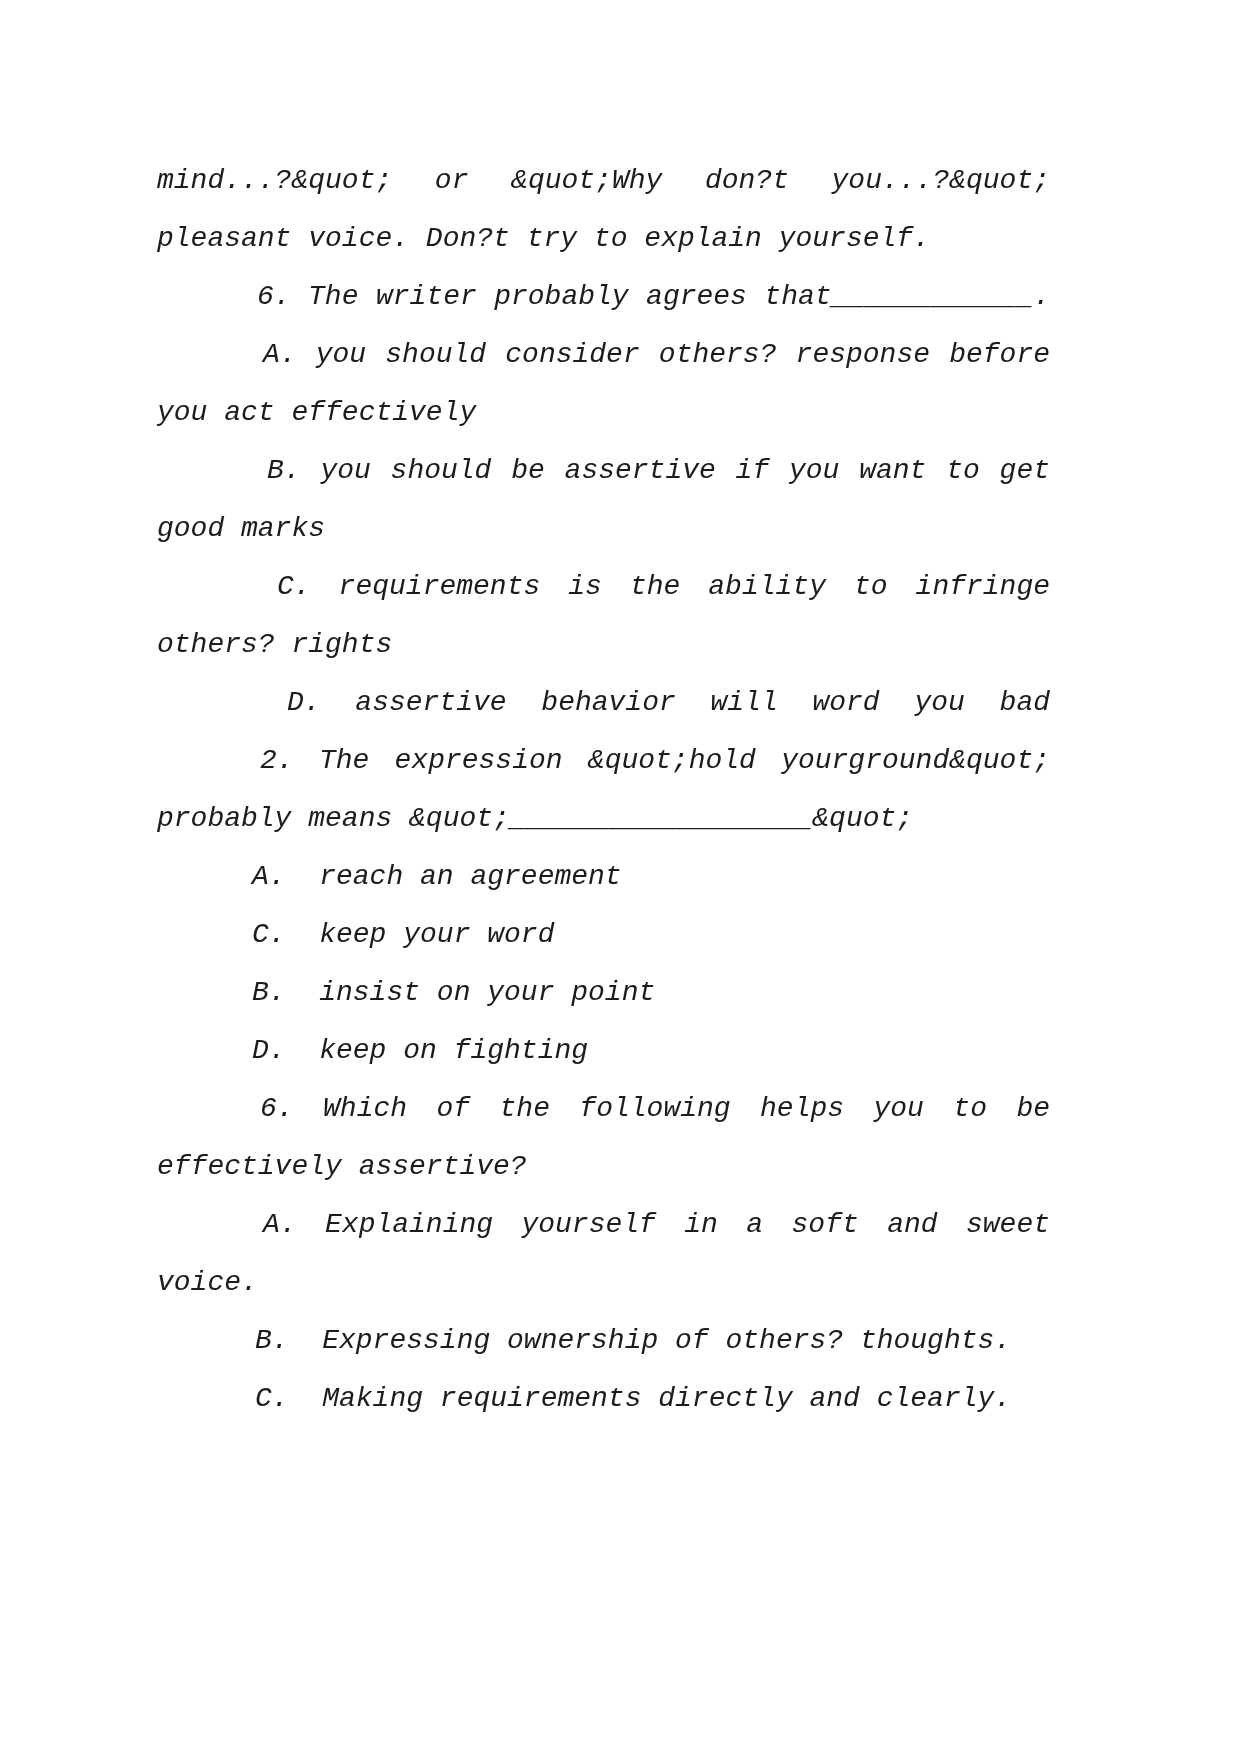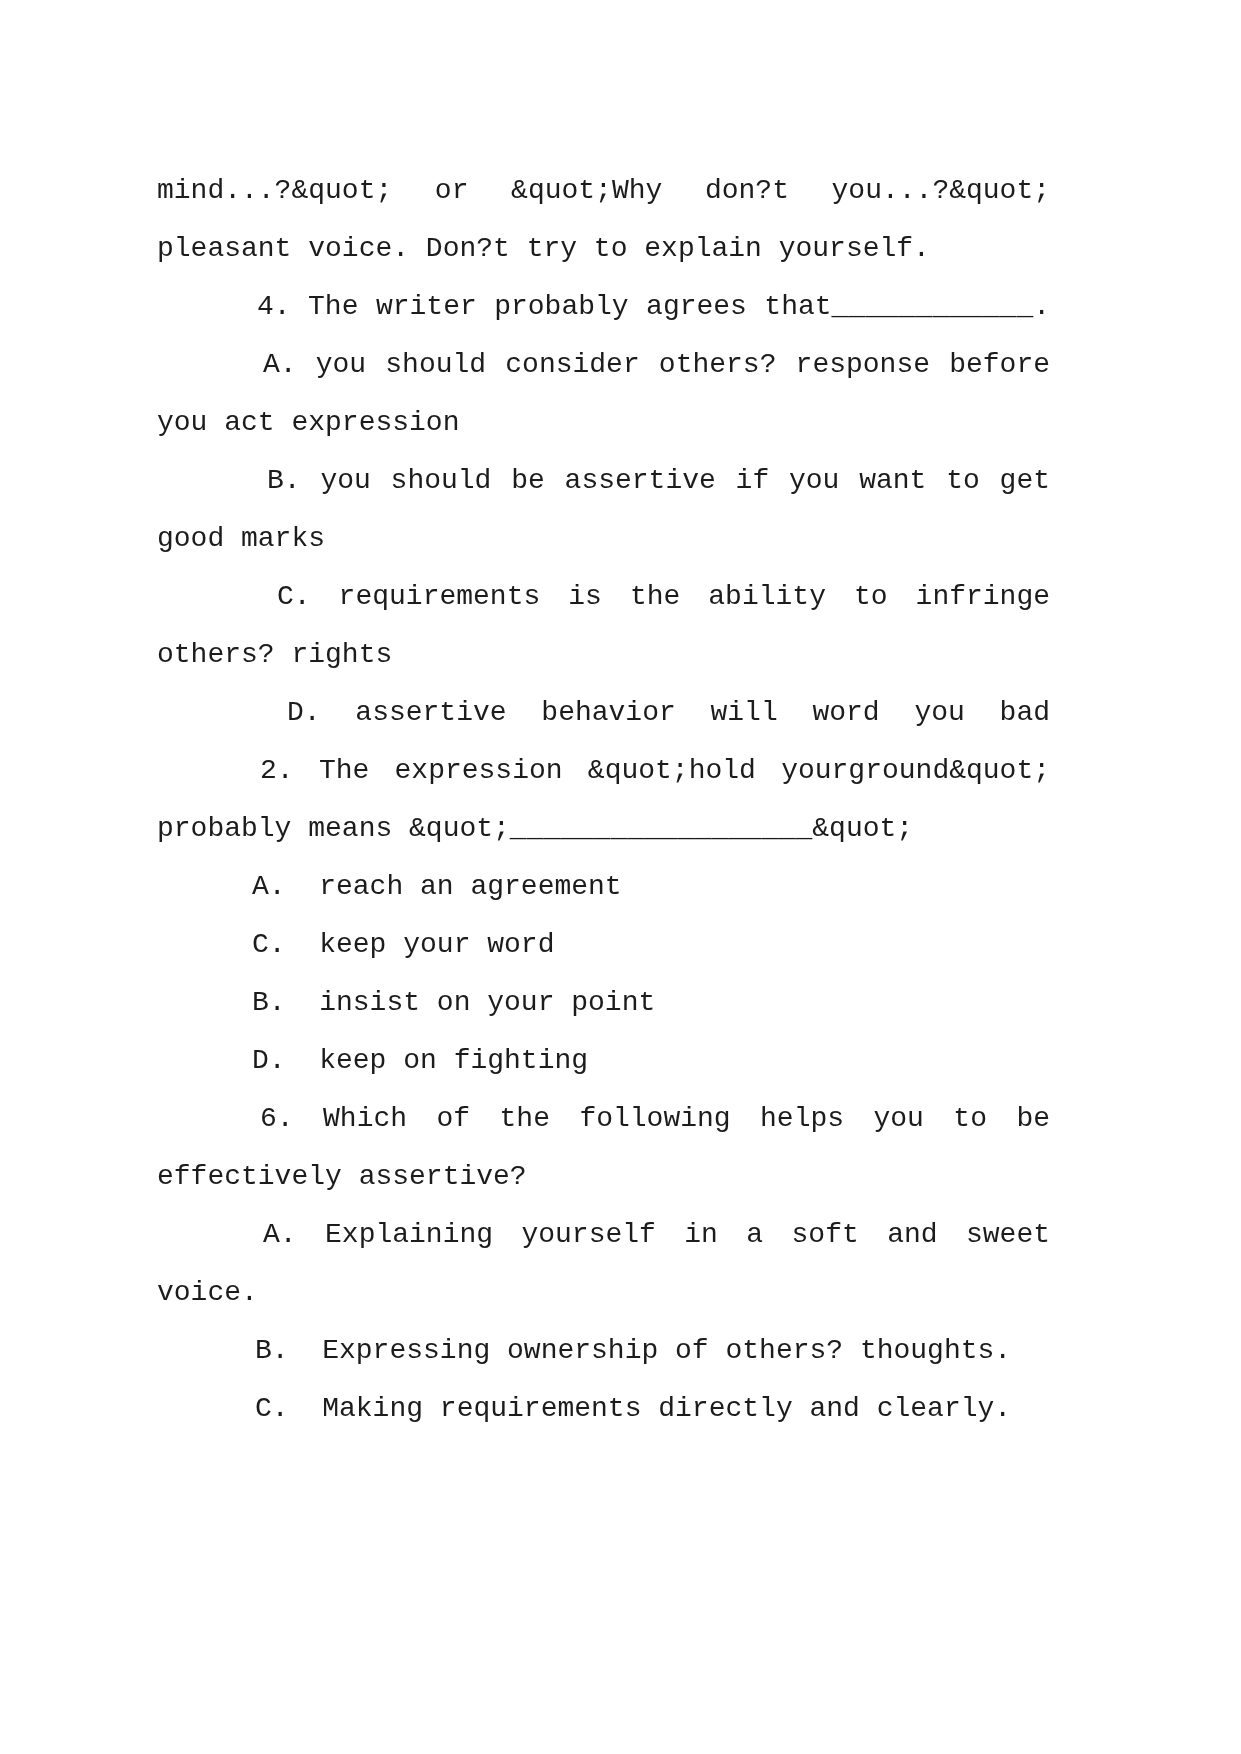--- a/index.html
+++ b/index.html
@@ -13,22 +13,23 @@
     position: relative;
     font-family: "Liberation Mono", "DejaVu Sans Mono", monospace;
   }
   .page {
     position: absolute;
     inset: 0;
   }
   .doc-text {
     position: absolute;
     left: 157px;
-    top: 162px;
+    top: 152px;
     width: 893px;
+    font-style: italic;
   }
   .line {
     height: 58px;
     line-height: 58px;
     font-size: 28px;
     letter-spacing: 0;
     white-space: normal;
   }
   .line.justify {
     text-align: justify;
@@ -39,23 +40,23 @@
     text-align-last: left;
   }
 </style>
 </head>
 <body style="background: rgb(255, 255, 255);">
 
 <main class="page">
   <section class="doc-text" style="color: rgb(28, 28, 28);">
       <div class="line justify" style="text-indent: 0px;">mind...?&amp;quot; or &amp;quot;Why don?t you...?&amp;quot;</div>
       <div class="line left" style="text-indent: 0px;">pleasant voice. Don?t try to explain yourself.</div>
-      <div class="line justify" style="text-indent: 100px;">4. The writer probably agrees that____________.</div>
+      <div class="line justify" style="text-indent: 100px;">6. The writer probably agrees that____________.</div>
       <div class="line justify" style="text-indent: 106px;">A. you should consider others? response before</div>
-      <div class="line left" style="text-indent: 0px;">you act expression</div>
+      <div class="line left" style="text-indent: 0px;">you act effectively</div>
       <div class="line justify" style="text-indent: 110px;">B. you should be assertive if you want to get</div>
       <div class="line left" style="text-indent: 0px;">good marks</div>
       <div class="line justify" style="text-indent: 120px;">C. requirements is the ability to infringe</div>
       <div class="line left" style="text-indent: 0px;">others? rights</div>
       <div class="line justify" style="text-indent: 130px;">D. assertive behavior will word you bad</div>
       <div class="line justify" style="text-indent: 103px;">2. The expression &amp;quot;hold yourground&amp;quot;</div>
       <div class="line left" style="text-indent: 0px;">probably means &amp;quot;__________________&amp;quot;</div>
       <div class="line left" style="text-indent: 95px;">A.&nbsp; reach an agreement</div>
       <div class="line left" style="text-indent: 95px;">C.&nbsp; keep your word</div>
       <div class="line left" style="text-indent: 95px;">B.&nbsp; insist on your point</div>

